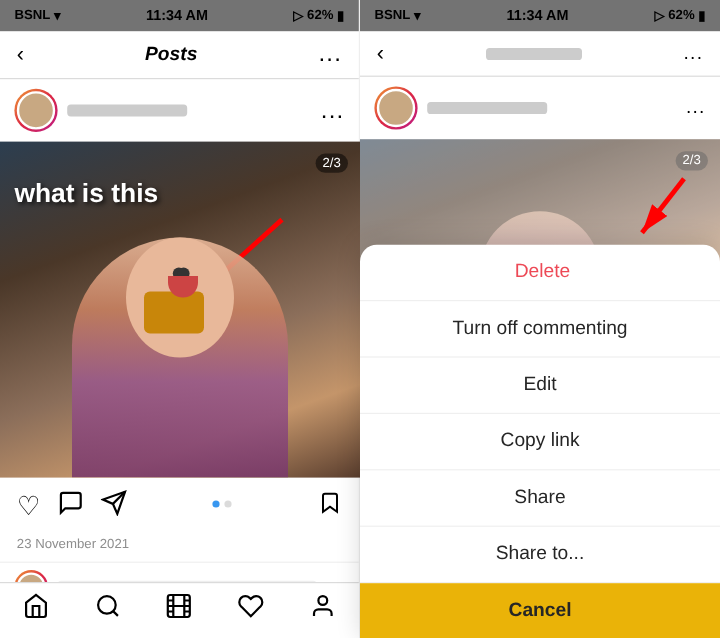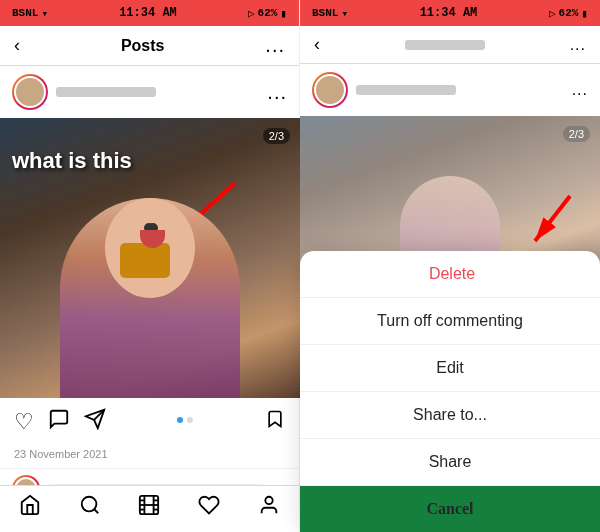--- a/index.html
+++ b/index.html
@@ -23,35 +23,34 @@
       position: relative;
     }
 
     .status-bar {
       display: flex;
       justify-content: space-between;
       align-items: center;
       padding: 6px 12px;
       font-size: 11px;
       font-weight: 600;
-      background: #ef4444;
-      font-family: Liberation Mono, monospace;
+      background: #737373;
     }
     .status-bar-left { display: flex; align-items: center; gap: 3px; }
     .status-bar-center { font-size: 12px; font-weight: 600; }
     .status-bar-right { display: flex; align-items: center; gap: 3px; font-size: 11px; }
 
     .top-nav {
       display: flex;
       justify-content: space-between;
       align-items: center;
       padding: 8px 14px;
       border-bottom: 1px solid #dbdbdb;
     }
-    .top-nav-title { font-size: 16px; font-weight: 600; }
+    .top-nav-title { font-size: 16px; font-weight: 600; font-style: italic; }
     .back-icon { font-size: 18px; color: #000; }
     .dots-icon { font-size: 20px; color: #000; letter-spacing: 1px; }
 
     .post-header {
       display: flex;
       align-items: center;
       padding: 8px 12px;
       gap: 8px;
     }
     .avatar-circle {
@@ -233,22 +232,21 @@
     .menu-item:last-child {
       border-bottom: none;
     }
     .menu-item-delete {
       color: #ed4956;
       font-weight: 500;
       padding-left: 24px;
     }
     .menu-item-cancel {
       font-weight: 600;
-      background: #15803d;
-      font-family: Liberation Serif, serif;
+      background: #eab308;
     }
 
   </style>
 </head>
 <body>
 
 <div class="left-panel">
 
   <div class="status-bar">
     <div class="status-bar-left">
@@ -425,18 +423,19 @@
             <polygon points="6 2, 0 0, 0 4" fill="red"></polygon>
           </marker>
         </defs>
         <line x1="55" y1="5" x2="20" y2="50" stroke="red" stroke-width="4" marker-end="url(#arrowhead2)"></line>
       </svg>
     </div>
 
     <div class="menu-item menu-item-delete">Delete</div>
     <div class="menu-item">Turn off commenting</div>
     <div class="menu-item">Edit</div>
+    <div class="menu-item">Copy link</div>
+    <div class="menu-item">Share</div>
     <div class="menu-item">Share to...</div>
-    <div class="menu-item">Share</div>
     <div class="menu-item menu-item-cancel">Cancel</div>
   </div>
 
 </div>
 
 </body></html>

